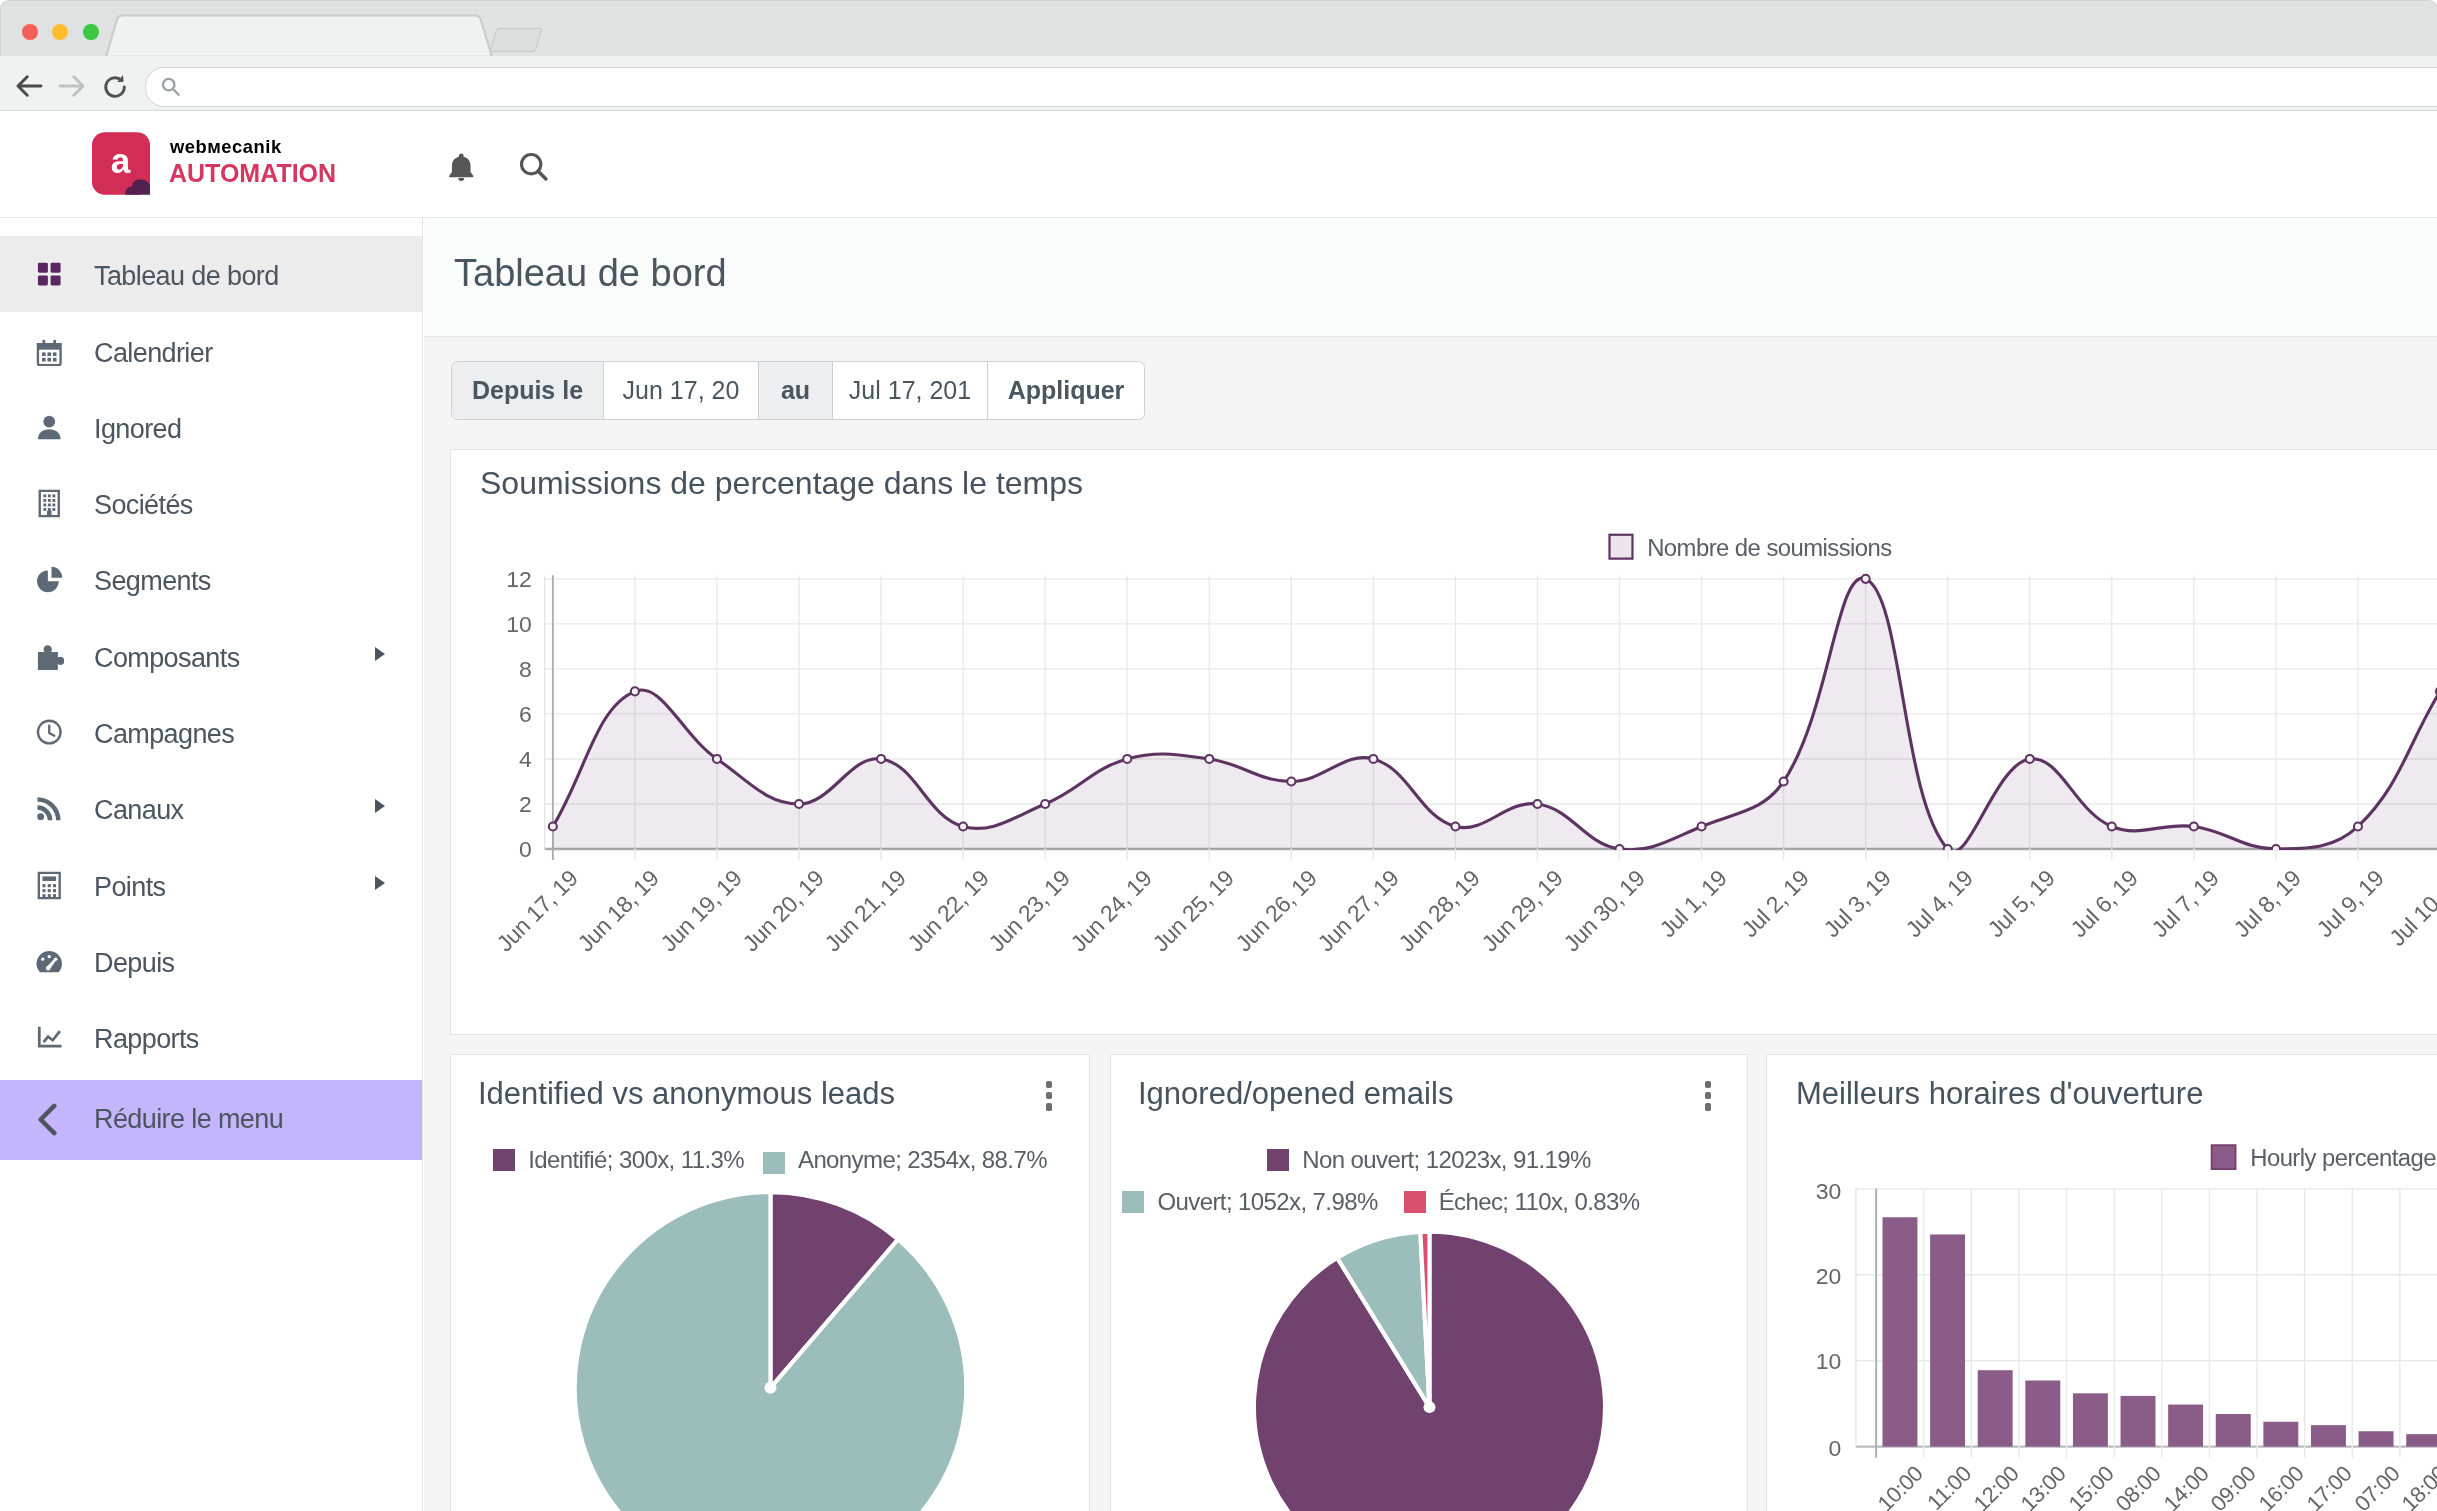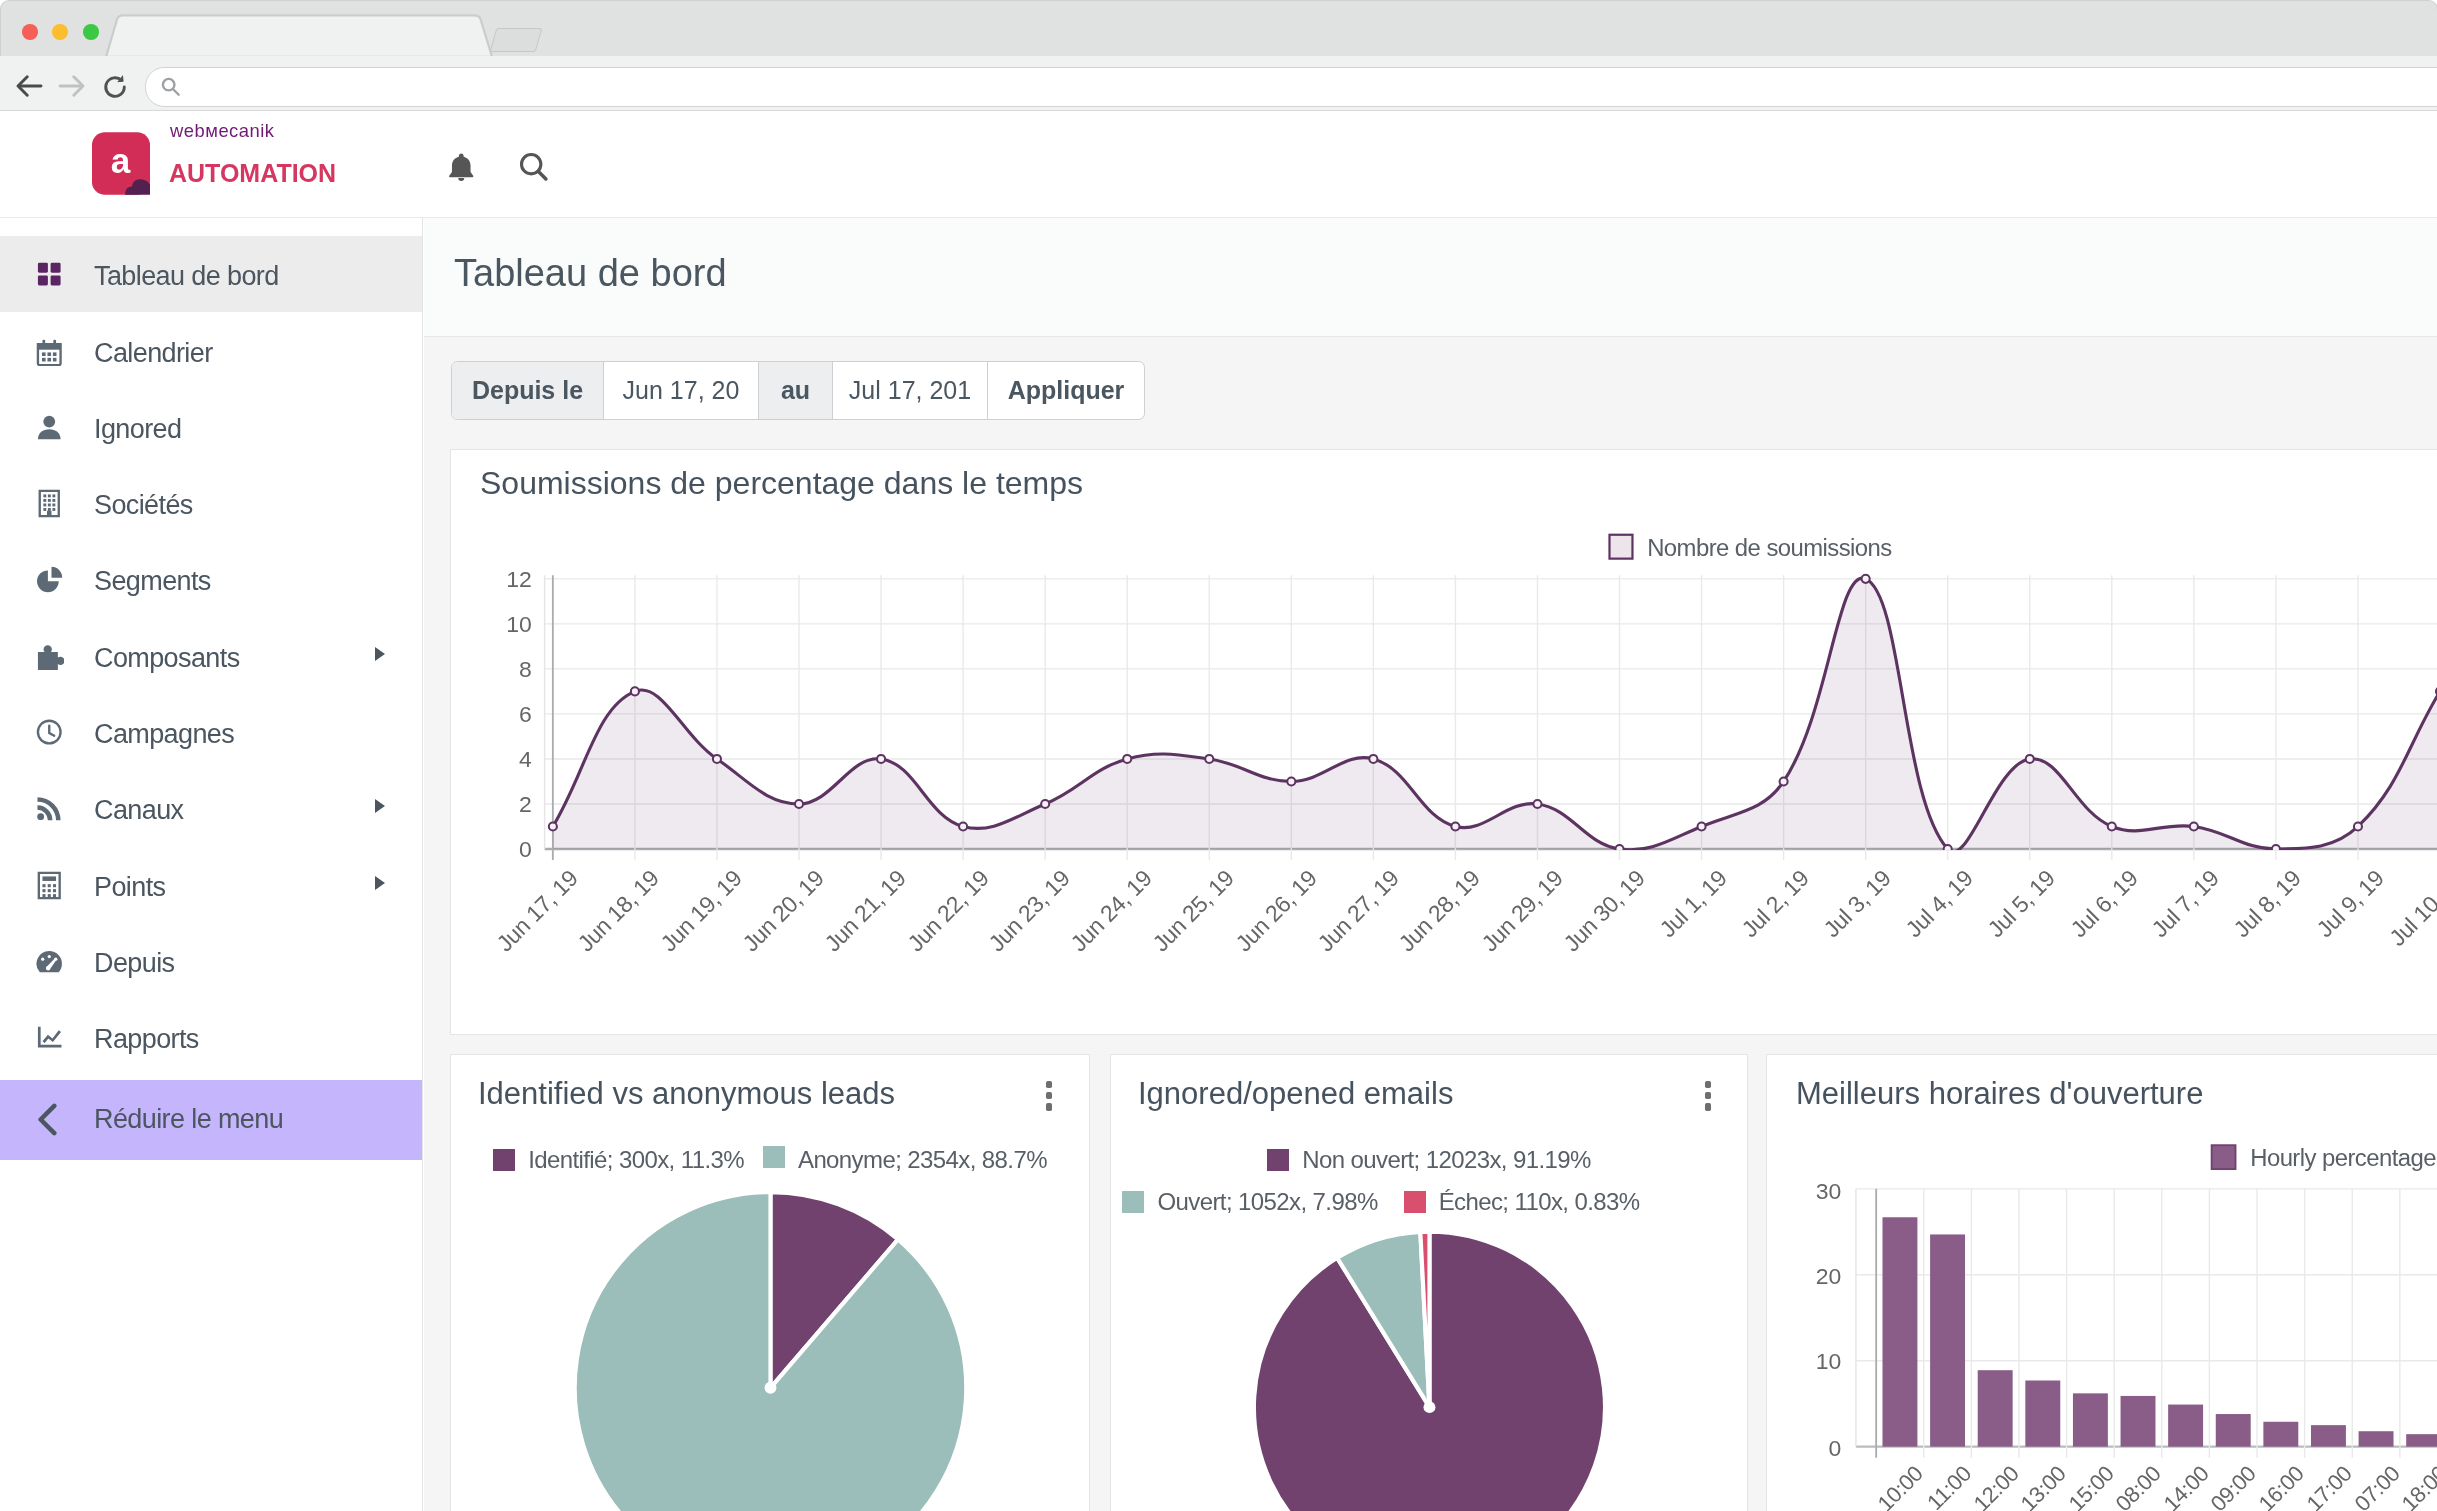--- a/index.html
+++ b/index.html
@@ -10,21 +10,21 @@
 
 #tabstrip{position:absolute;left:0;top:0;width:2438px;height:56px;background:#e0e2e2;border-radius:9.2px 9.2px 0 0;border:0.9px solid #cfd1d1;border-bottom:none}
 .tl{position:absolute;top:23px;width:15.6px;height:15.6px;border-radius:50%}
 #newtab{position:absolute;left:492px;top:27px;width:46px;height:24px;background:#dcdede;border:1.8px solid #c6c8c8;transform:skewX(-16deg);border-radius:2.8px}
 #toolbar{position:absolute;left:0;top:56px;width:2438px;height:55px;background:#f0f1f1;border-bottom:1.8px solid #d7d9d9}
 #urlbar{position:absolute;left:145px;top:11px;width:2390px;height:40px;background:#fff;border:1.8px solid #d2d4d4;border-radius:19.3px}
 
 
 #hdr{position:absolute;left:0;top:111px;width:2438px;height:107px;background:#fff;border-bottom:1.8px solid #e8eaea}
 #logoa{position:absolute;left:92px;top:21px;width:58px;height:63px}
-.wm1{position:absolute;left:170px;top:9px;font-size:18.4px;font-weight:400;color:#701a75;letter-spacing:0.5px}
+.wm1{position:absolute;left:170px;top:25px;font-size:18.4px;font-weight:700;color:#000000;letter-spacing:0.5px}
 .wm2{position:absolute;left:169px;top:48px;font-size:25px;font-weight:700;color:#d63760;letter-spacing:0px}
 
 
 #side{position:absolute;left:0;top:218px;width:423px;height:1293px;background:#fff;border-right:0.9px solid #e3e3e3}
 .mi{position:absolute;left:0;width:422px;height:76px}
 .mi.active{background:#ececec}
 .mic{position:absolute;left:35px;top:24px;width:28.5px;height:29px}
 .ml{position:absolute;left:94px;top:25px;font-size:27px;letter-spacing:-0.6px;color:#4b5660}
 .arr{position:absolute;left:375px;top:28.5px;width:0;height:0;border-left:10px solid #4b5660;border-top:7.4px solid transparent;border-bottom:7.4px solid transparent}
 #reduire{position:absolute;left:0;top:1080px;width:422px;height:80px;background:#c4b5fd}
@@ -387,21 +387,21 @@
 <div class="ctitle" style="left:1138px;top:1076px">Ignored/opened emails</div>
 <div class="kebab" style="left:1705px;top:1081px">
       <i></i>
       <i></i>
       <i></i>
     </div>
 <div class="ctitle" style="left:1796px;top:1076px">Meilleurs horaires d'ouverture</div>
 
 <div class="plegend" style="left:450px;top:1146px;width:640px">
   <span style="display:flex;align-items:center"><span class="sw" style="background:#72426f"></span>Identifié; 300x, 11.3%</span>
-  <span style="display:flex;align-items:flex-start;margin-left:6px"><span class="sw" style="background:#9bbeba"></span>Anonyme; 2354x, 88.7%</span>
+  <span style="display:flex;align-items:flex-end;margin-left:6px"><span class="sw" style="background:#9bbeba"></span>Anonyme; 2354x, 88.7%</span>
 </div>
 <div class="plegend" style="left:1110px;top:1146px;width:638px">
   <span style="display:flex;align-items:center"><span class="sw" style="background:#72426f"></span>Non ouvert; 12023x, 91.19%</span>
 </div>
 <div class="plegend" style="left:1110px;top:1188px;width:542px">
   <span style="display:flex;align-items:center"><span class="sw" style="background:#9bbeba"></span>Ouvert; 1052x, 7.98%</span>
   <span style="display:flex;align-items:center;margin-left:13px"><span class="sw" style="background:#d94f6e"></span>Échec; 110x, 0.83%</span>
 </div>
 
 <svg width="2438" height="1511" viewBox="0 0 2652 1644" style="position:absolute;left:0;top:0;pointer-events:none">

